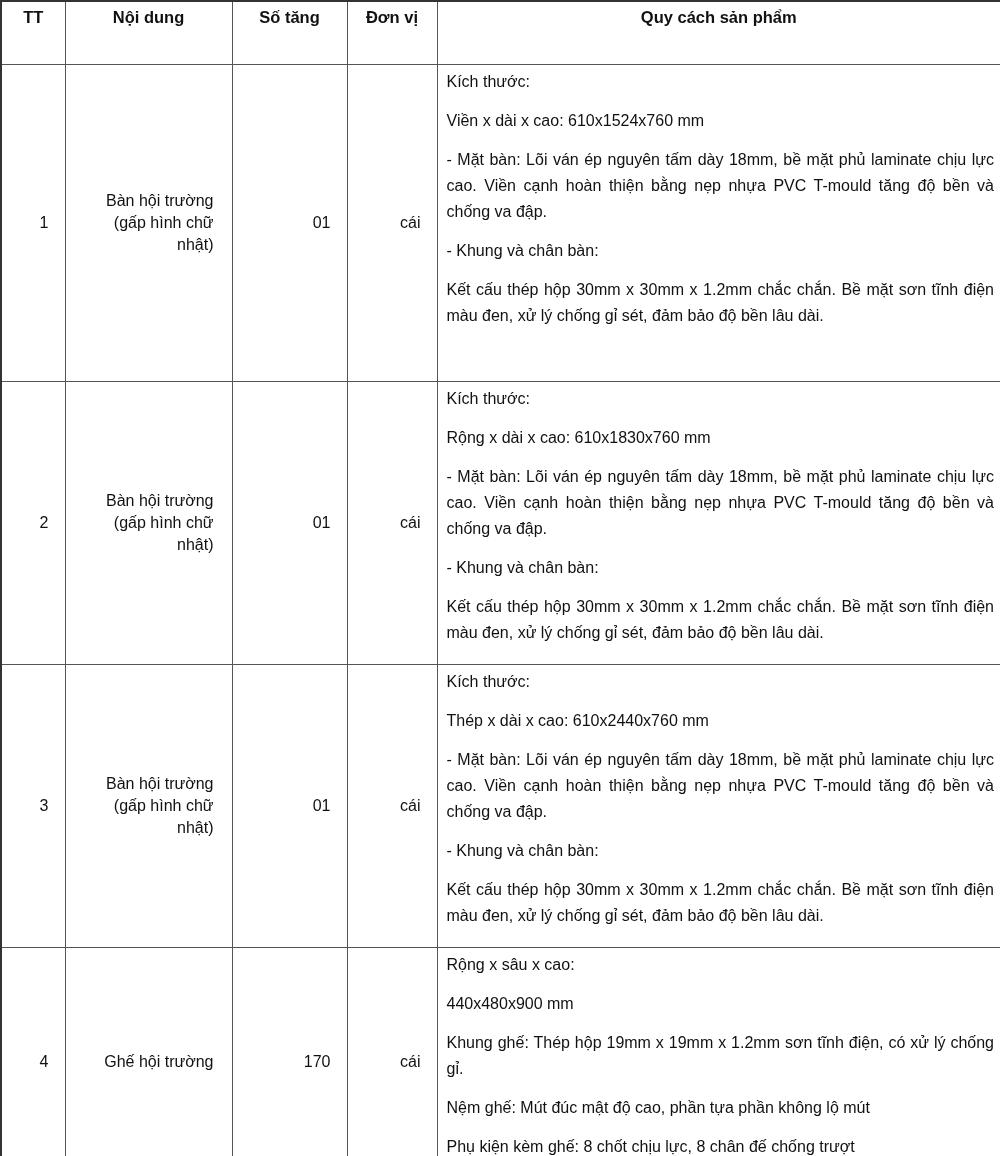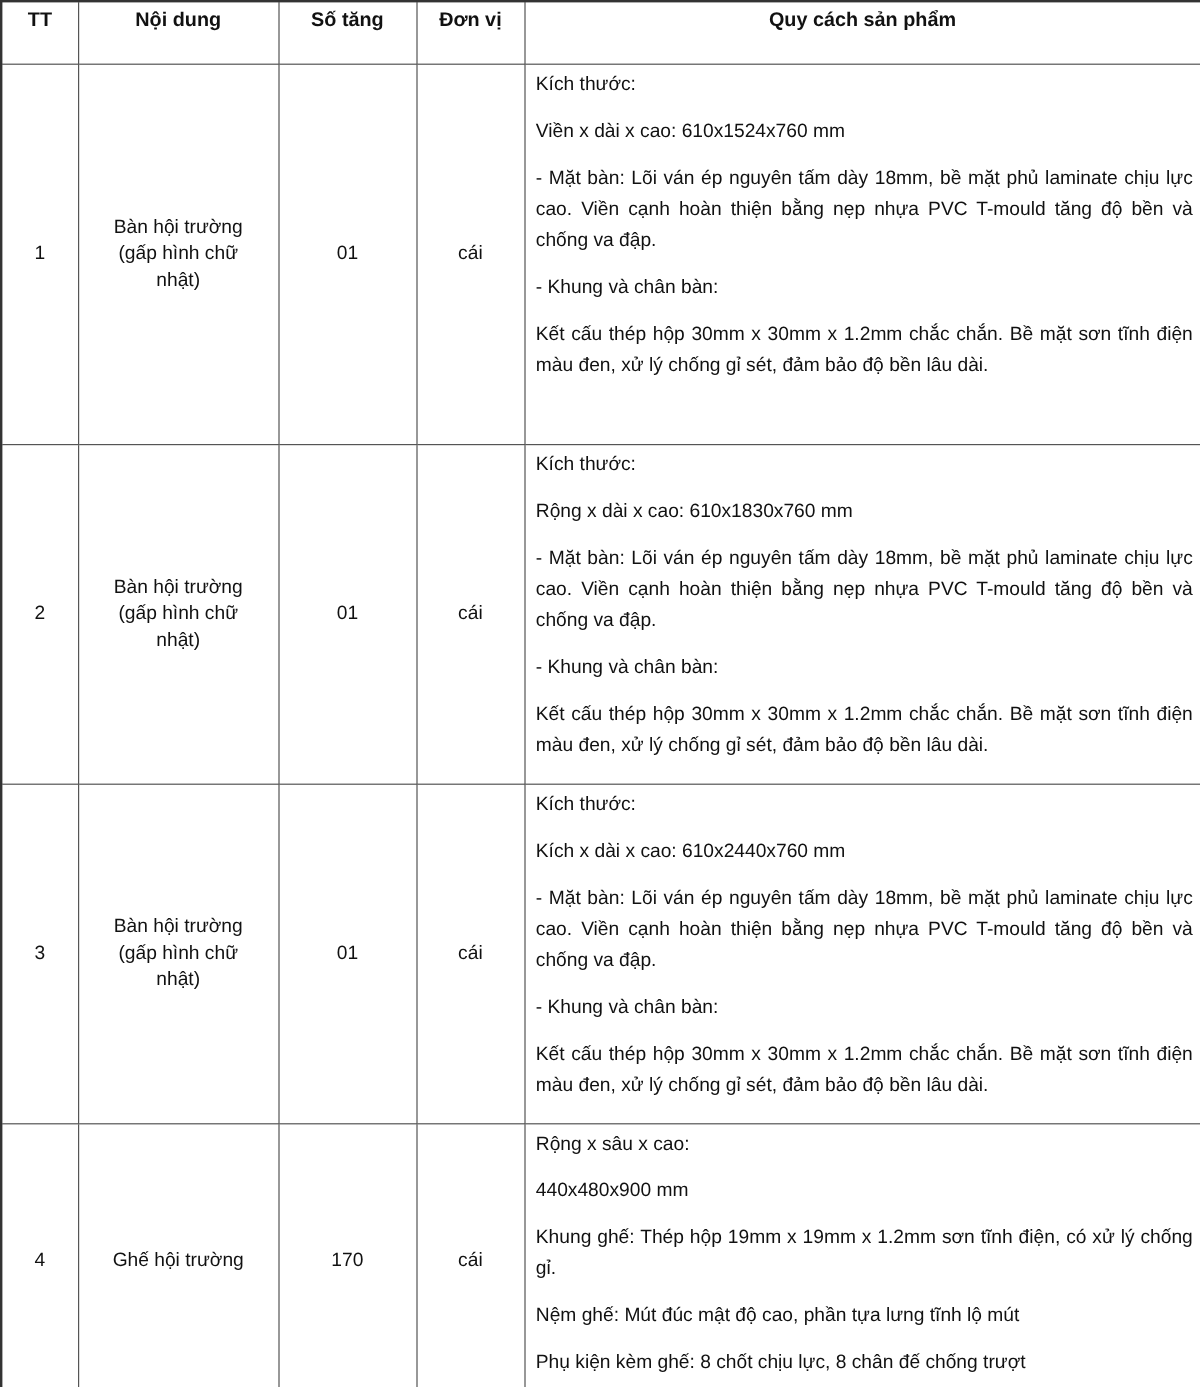--- a/index.html
+++ b/index.html
@@ -1,20 +1,20 @@
 <!DOCTYPE html>
 <html><head>
   <meta charset="utf-8">
   <style>
     html, body { margin: 0; padding: 0; background: #ffffff; }
     body { width: 1000px; height: 1156px; overflow: hidden; font-family: "Liberation Sans", "DejaVu Sans", sans-serif; color: #111; }
     table { border-collapse: collapse; width: 1000px; table-layout: fixed; }
-    td, th { border: 1.5px solid #555; padding: 5px; font-size: 16px; }
+    td, th { border: 1.5px solid #555; padding: 16px; font-size: 16px; }
     th { font-weight: bold; height: 40px; text-align: center; vertical-align: top; padding-top: 6px; font-size: 16.5px; }
-    td.c { text-align: center; vertical-align: middle; line-height: 22px; }
+    td.c { text-align: right; vertical-align: middle; line-height: 22px; }
     td.spec { vertical-align: top; padding: 4px 6px 0 9px; }
     td.spec p { margin: 0 0 13px 0; line-height: 26px; text-align: justify; }
     tr.r1 { height: 317px; }
     tr.r2 { height: 283px; }
     tr.r3 { height: 283px; }
     tr.r4 { height: 230px; }
     td.name { padding: 0 18px; }
     table.outer { border: 2px solid #333; }
   </style>
 </head>
@@ -64,33 +64,33 @@
         <p>Kết cấu thép hộp 30mm x 30mm x 1.2mm chắc chắn. Bề mặt sơn tĩnh điện màu đen, xử lý chống gỉ sét, đảm bảo độ bền lâu dài.</p>
       </td>
     </tr>
     <tr class="r3">
       <td class="c">3</td>
       <td class="c name">Bàn hội trường (gấp hình chữ nhật)</td>
       <td class="c">01</td>
       <td class="c">cái</td>
       <td class="spec">
         <p>Kích thước:</p>
-        <p>Kích x dài x cao: 610x2440x760 mm</p>
+        <p>Thép x dài x cao: 610x2440x760 mm</p>
         <p>- Mặt bàn: Lõi ván ép nguyên tấm dày 18mm, bề mặt phủ laminate chịu lực cao. Viền cạnh hoàn thiện bằng nẹp nhựa PVC T-mould tăng độ bền và chống va đập.</p>
         <p>- Khung và chân bàn:</p>
         <p>Kết cấu thép hộp 30mm x 30mm x 1.2mm chắc chắn. Bề mặt sơn tĩnh điện màu đen, xử lý chống gỉ sét, đảm bảo độ bền lâu dài.</p>
       </td>
     </tr>
     <tr class="r4">
       <td class="c">4</td>
       <td class="c name">Ghế hội trường</td>
       <td class="c">170</td>
       <td class="c">cái</td>
       <td class="spec">
         <p>Rộng x sâu x cao:</p>
         <p>440x480x900 mm</p>
         <p>Khung ghế: Thép hộp 19mm x 19mm x 1.2mm sơn tĩnh điện, có xử lý chống gỉ.</p>
-        <p>Nệm ghế: Mút đúc mật độ cao, phần tựa lưng tĩnh lộ mút</p>
+        <p>Nệm ghế: Mút đúc mật độ cao, phần tựa phần không lộ mút</p>
         <p>Phụ kiện kèm ghế: 8 chốt chịu lực, 8 chân đế chống trượt</p>
       </td>
     </tr>
   </tbody>
 </table>
 
 </body></html>

